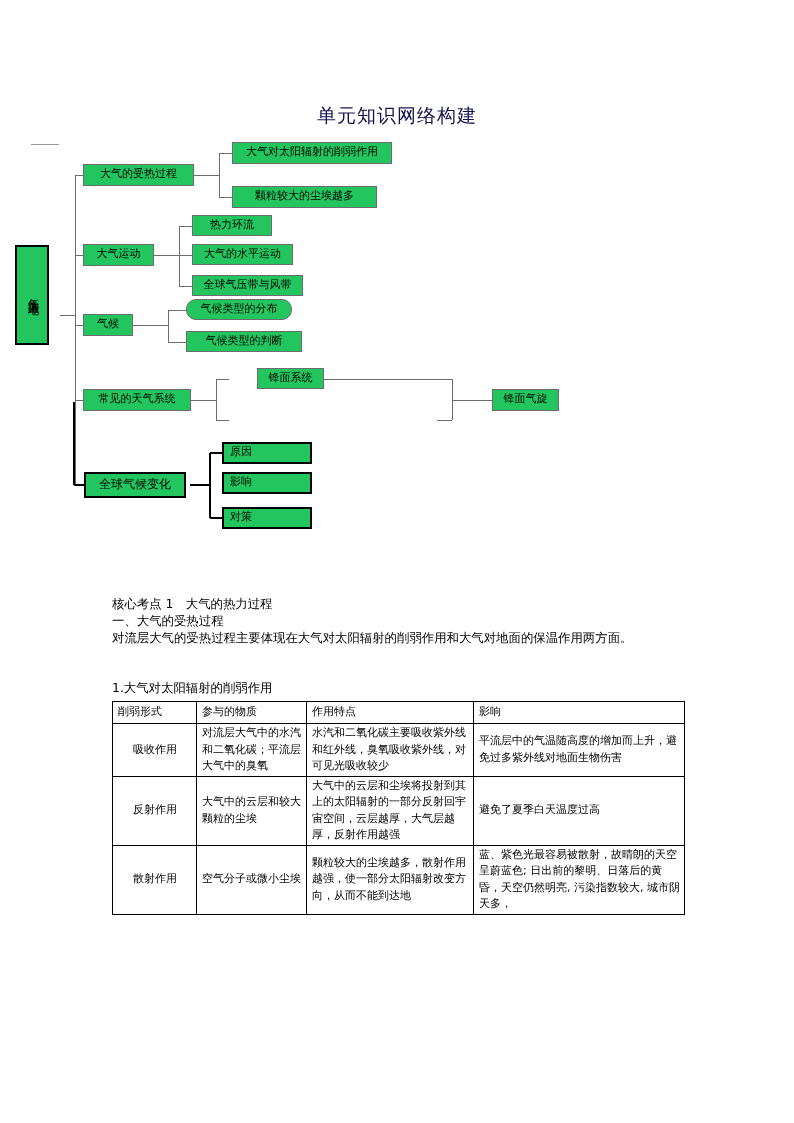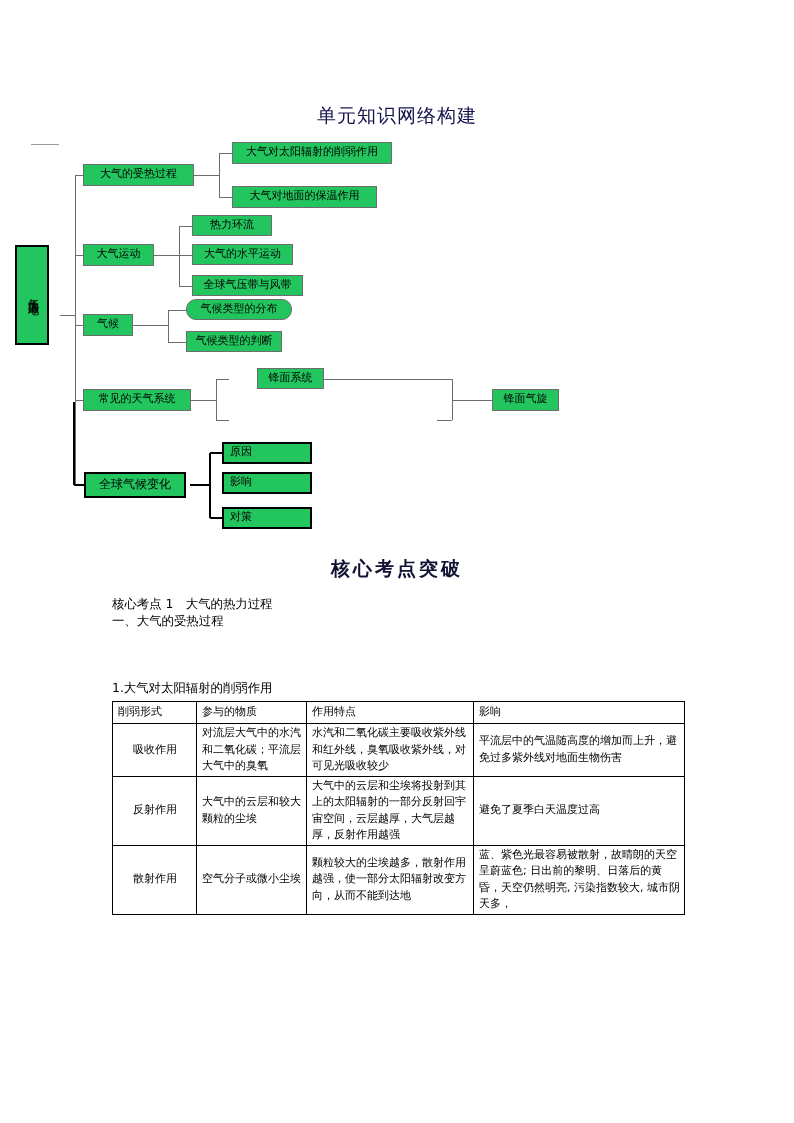--- a/index.html
+++ b/index.html
@@ -200,43 +200,43 @@
 
     <div class="nodebox" style="left:83px; top:114px; width:71px; height:22px;">大气运动</div>
 
     <div class="nodebox" style="left:83px; top:184px; width:50px; height:22px;">气候</div>
 
     <div class="nodebox" style="left:83px; top:259px; width:108px; height:22px;">常见的天气系统</div>
 
     <div class="nodebox bold" style="left:84px; top:342px; width:102px; height:26px; font-size:12px;">全球气候变化</div>
 
     <div class="nodebox" style="left:232px; top:12px; width:160px; height:22px;">大气对太阳辐射的削弱作用</div>
-    <div class="nodebox" style="left:232px; top:56px; width:145px; height:22px;">大气对地面的保温作用</div>
+    <div class="nodebox" style="left:232px; top:56px; width:145px; height:22px;">颗粒较大的尘埃越多</div>
 
     <div class="nodebox" style="left:192px; top:85px; width:80px; height:21px;">热力环流</div>
     <div class="nodebox" style="left:192px; top:114px; width:101px; height:21px;">大气的水平运动</div>
     <div class="nodebox" style="left:192px; top:145px; width:111px; height:21px;">全球气压带与风带</div>
 
     <div class="nodebox" style="left:186px; top:169px; width:106px; height:21px;border-radius:10px;">气候类型的分布</div>
-    <div class="nodebox" style="left:186px; top:201px; width:96px; height:21px;">气候类型的判断</div>
+    <div class="nodebox" style="left:186px; top:201px; width:116px; height:21px;">气候类型的判断</div>
 
     <div class="nodebox" style="left:229px; top:238px; width:67px; height:21px;margin-left:28px;">锋面系统</div>
     <div class="nodebox" style="left:492px; top:259px; width:67px; height:22px;">锋面气旋</div>
 
     <div class="nodebox bold" style="left:222px; top:312px; width:90px; height:22px; justify-content:flex-start; padding-left:6px;">原因</div>
     <div class="nodebox bold" style="left:222px; top:342px; width:90px; height:22px; justify-content:flex-start; padding-left:6px;">影响</div>
     <div class="nodebox bold" style="left:222px; top:377px; width:90px; height:22px; justify-content:flex-start; padding-left:6px;">对策</div>
   </div>
 
-  <div class="doc-title" id="title-core">核心考点突破</div>
 
   <div class="body-line" style="top:596px;">核心考点 1　大气的热力过程</div>
 
   <div class="body-line" style="top:613px;">一、大气的受热过程</div>
 
+  <div class="para" style="top:630px;">对流层大气的受热过程主要体现在大气对太阳辐射的削弱作用和大气对地面的保温作用两方面。</div>
 
   <div class="body-line" style="top:680px;">1.大气对太阳辐射的削弱作用</div>
 
   <div class="clip-wrap">
     <table id="kt-table" style="top:11px;">
       <colgroup>
         <col class="c1">
           <col class="c2">
           <col class="c3">
           <col class="c4">

